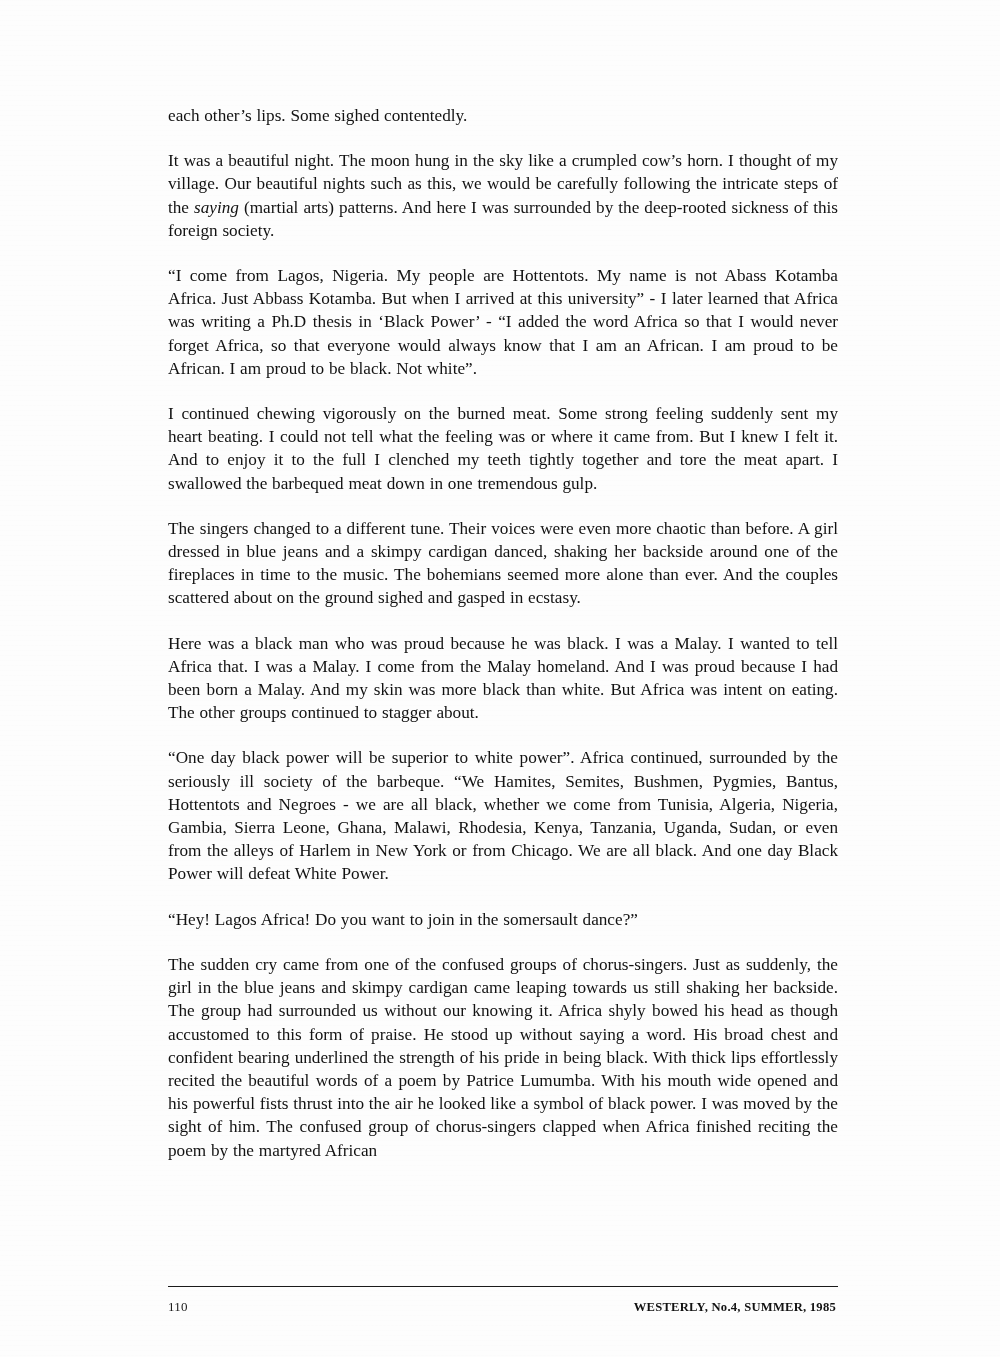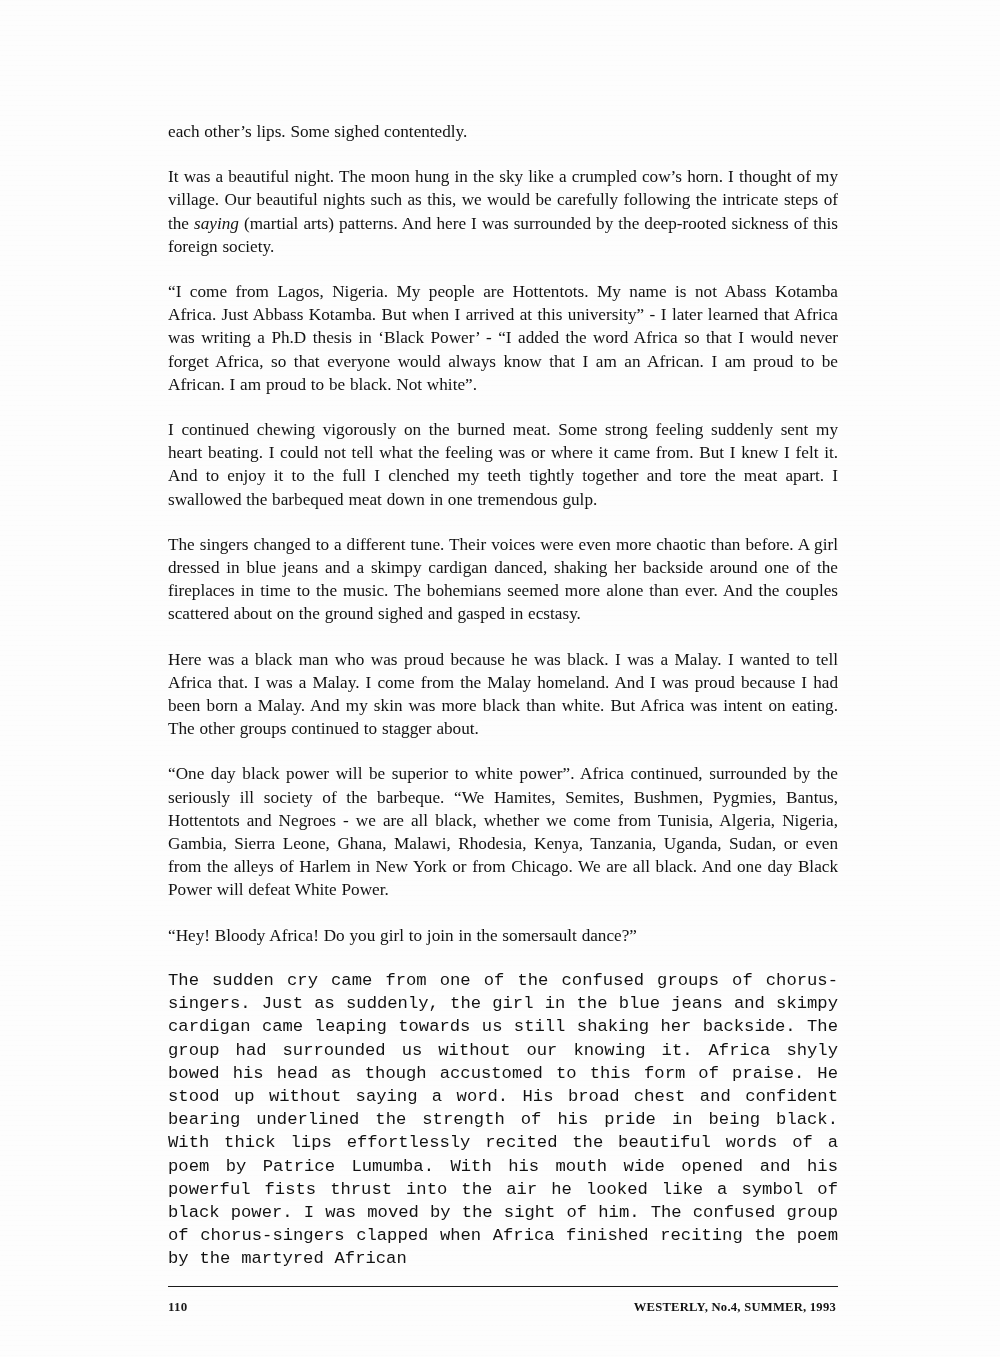--- a/index.html
+++ b/index.html
@@ -32,36 +32,35 @@
         rgba(0,0,0,0.012) 0px,
         rgba(0,0,0,0.012) 1px,
         rgba(0,0,0,0) 1px,
         rgba(0,0,0,0) 5px
       );
     opacity: 0.55;
   }
   .textblock {
     position: absolute;
     left: 168px;
-    top: 120px;
+    top: 104px;
     width: 670px;
   }
   .para {
     margin: 0 0 22px 0;
     font-size: 17.2px;
     line-height: 23.2px;
     text-align: justify;
     text-justify: inter-word;
     word-spacing: 0.5px;
     color: #121212;
     -webkit-font-smoothing: none;
   }
   .para:last-child {
     margin-bottom: 12px;
-    font-family: Liberation Mono, monospace;
   }
   .footer {
     position: absolute;
     left: 168px;
     top: 1286px;
     width: 670px;
   }
   .footer-rule {
     width: 100%;
     height: 0;
@@ -73,21 +72,20 @@
     display: flex;
     align-items: baseline;
     justify-content: space-between;
     width: 100%;
   }
   .folio {
     font-size: 13px;
     line-height: 16px;
     color: #1a1a1a;
     letter-spacing: 0.2px;
-    font-weight: bold;
   }
   .running-head {
     font-size: 12.6px;
     line-height: 16px;
     font-weight: bold;
     color: #121212;
     letter-spacing: 0.25px;
     padding-right: 2px;
   }
   i, .ital {
@@ -108,27 +106,27 @@
     <p class="para">“I come from Lagos, Nigeria.  My people are Hottentots.  My name is not Abass Kotamba Africa.  Just Abbass Kotamba.  But when I arrived at this university” - I later learned that Africa was writing a Ph.D thesis in ‘Black Power’ - “I added the word Africa so that I would never forget Africa, so that everyone would always know that I am an African.  I am proud to be African.  I am proud to be black.  Not white”.</p>
 
     <p class="para">I continued chewing vigorously on the burned meat.  Some strong feeling suddenly sent my heart beating.  I could not tell what the feeling was or where it came from.  But I knew I felt it.  And to enjoy it to the full I clenched my teeth tightly together and tore the meat apart.  I swallowed the barbequed meat down in one tremendous gulp.</p>
 
     <p class="para">The singers changed to a different tune.  Their voices were even more chaotic than before.  A girl dressed in blue jeans and a skimpy cardigan danced, shaking her backside around one of the fireplaces in time to the music.  The bohemians seemed more alone than ever.  And the couples scattered about on the ground sighed and gasped in ecstasy.</p>
 
     <p class="para">Here was a black man who was proud because he was black.  I was a Malay.  I wanted to tell Africa that.  I was a Malay.  I come from the Malay homeland. And I was proud because I had been born a Malay.  And my skin was more black than white.  But Africa was intent on eating.  The other groups continued to stagger about.</p>
 
     <p class="para">“One day black power will be superior to white power”.  Africa continued, surrounded by the seriously ill society of the barbeque.  “We Hamites, Semites, Bushmen, Pygmies, Bantus, Hottentots and Negroes - we are all black, whether we come from Tunisia, Algeria, Nigeria, Gambia, Sierra Leone, Ghana, Malawi, Rhodesia, Kenya, Tanzania, Uganda, Sudan, or even from the alleys of Harlem in New York or from Chicago.  We are all black.  And one day Black Power will defeat White Power.</p>
 
-    <p class="para">“Hey!  Bloody Africa!  Do you girl to join in the somersault dance?”</p>
+    <p class="para">“Hey!  Lagos Africa!  Do you want to join in the somersault dance?”</p>
 
     <p class="para">The sudden cry came from one of the confused groups of chorus-singers.  Just as suddenly, the girl in the blue jeans and skimpy cardigan came leaping towards us still shaking her backside.  The group had surrounded us without our knowing it.  Africa shyly bowed his head as though accustomed to this form of praise. He stood up without saying a word.  His broad chest and confident bearing underlined the strength of his pride in being black.  With thick lips effortlessly recited the beautiful words of a poem by Patrice Lumumba.  With his mouth wide opened and his powerful fists thrust into the air he looked like a symbol of black power.  I was moved by the sight of him.  The confused group of chorus-singers clapped when Africa finished reciting the poem by the martyred African</p>
 
   </div>
 
   <div class="footer">
     <hr class="footer-rule">
     <div class="footer-row">
       <span class="folio">110</span>
-      <span class="running-head">WESTERLY, No.4, SUMMER, 1993</span>
+      <span class="running-head">WESTERLY, No.4, SUMMER, 1985</span>
     </div>
   </div>
 
 </div>
 
 </body></html>

